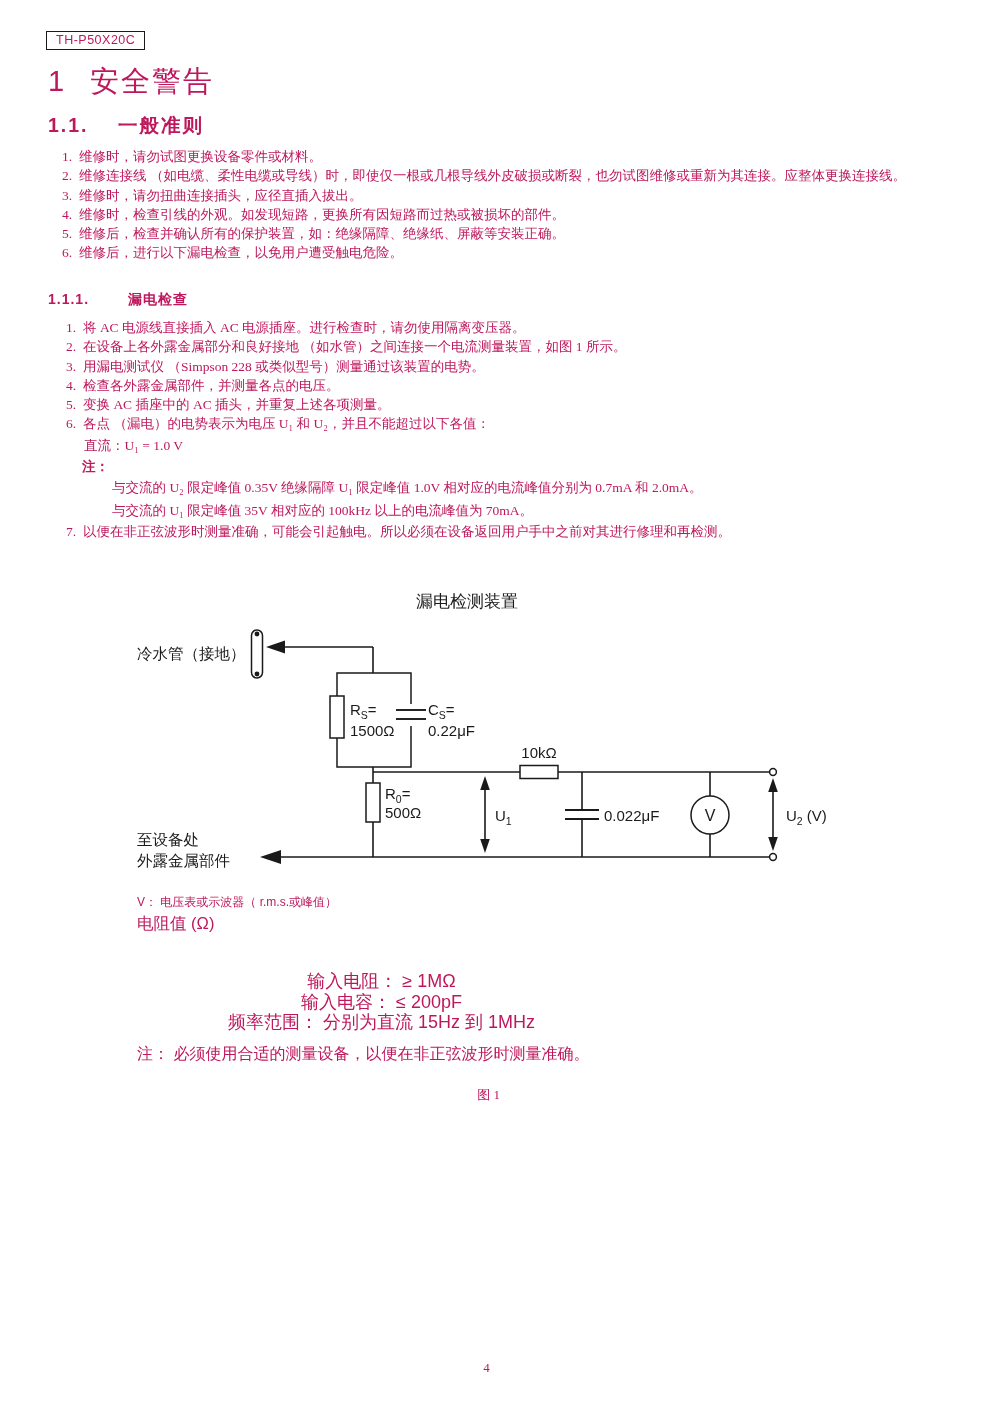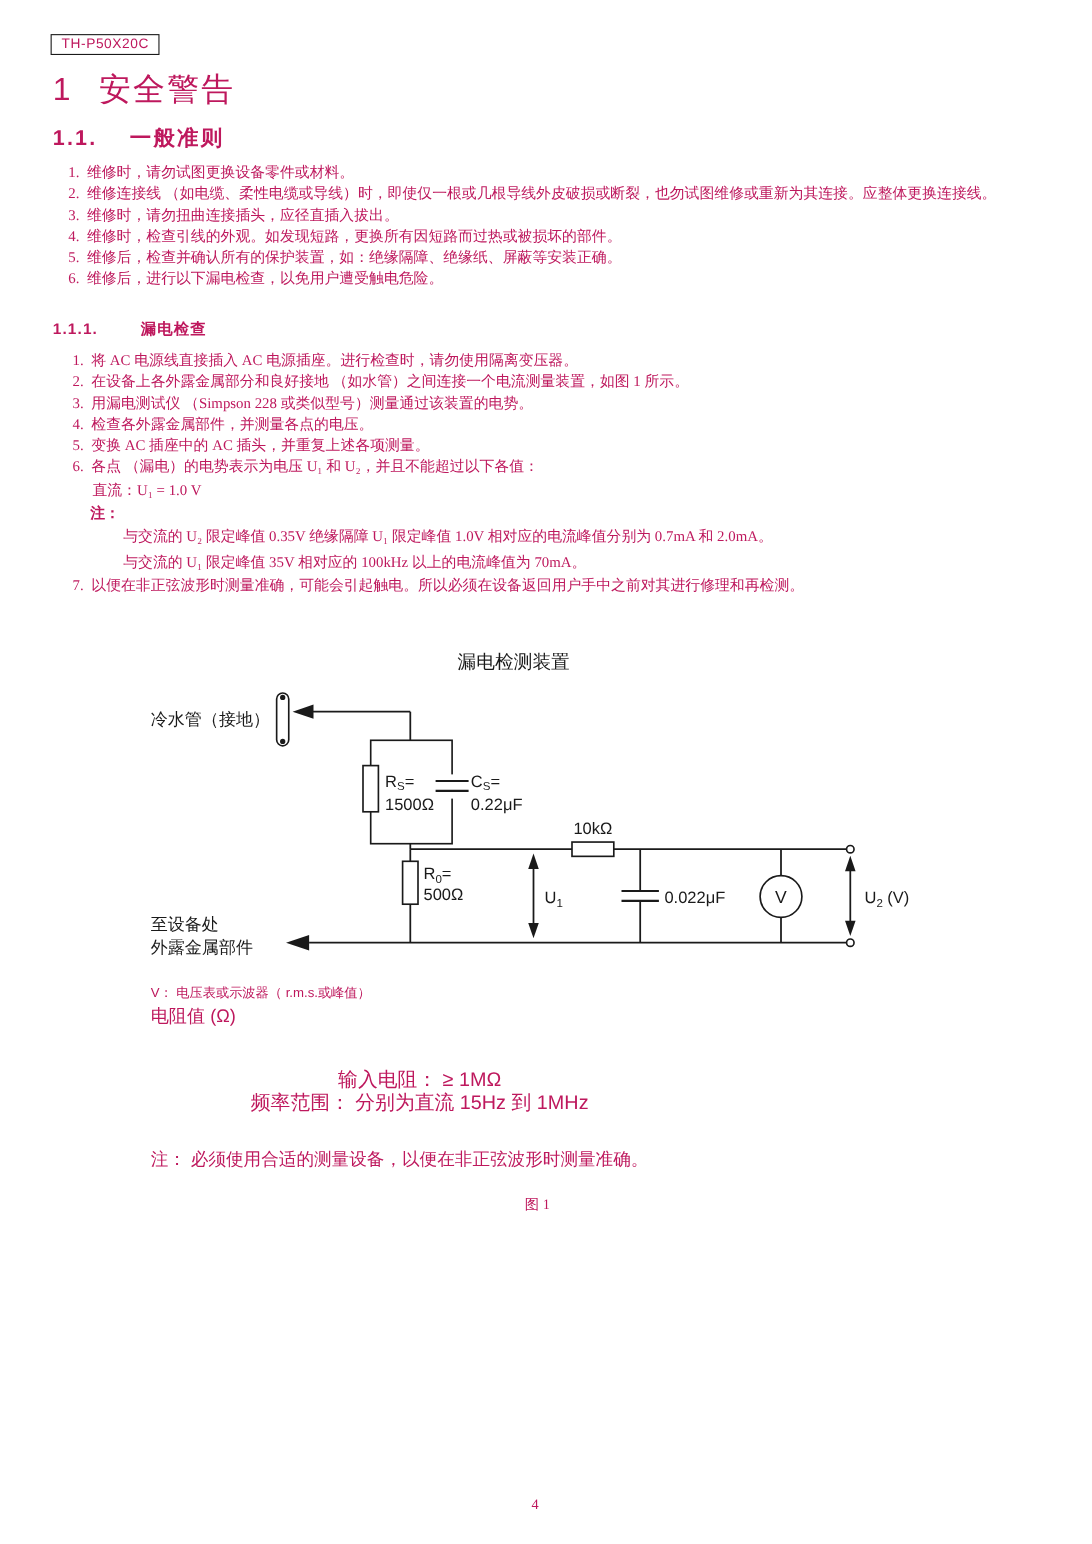--- a/index.html
+++ b/index.html
@@ -193,20 +193,21 @@
     <line x1="773" y1="790" x2="773" y2="839" class="wire"></line>
     <polygon points="773,778 768.2,792 777.8,792" class="ah"></polygon>
     <polygon points="773,851 768.2,837 777.8,837" class="ah"></polygon>
     <text x="786" y="821" font-size="15"><tspan>U</tspan><tspan font-size="10.5" dy="3.5">2</tspan><tspan dy="-3.5" dx="4">(V)</tspan></text>
   </svg>
 
   <div class="abs sans res-line">电阻值 (Ω)</div>
   <div class="abs sans meter-line">V： 电压表或示波器（ r.m.s.或峰值）</div>
   <div class="abs sans specs">
     <div>输入电阻： ≥ 1MΩ</div>
+    <div>输入电容： ≤ 200pF</div>
     <div>频率范围： 分别为直流 15Hz 到 1MHz</div>
   </div>
   <div class="abs sans note-bottom">注： 必须使用合适的测量设备，以便在非正弦波形时测量准确。</div>
 
   <div class="abs fig-caption">图 1</div>
   <div class="abs page-num">4</div>
 
 </div>
 
 </body></html>

